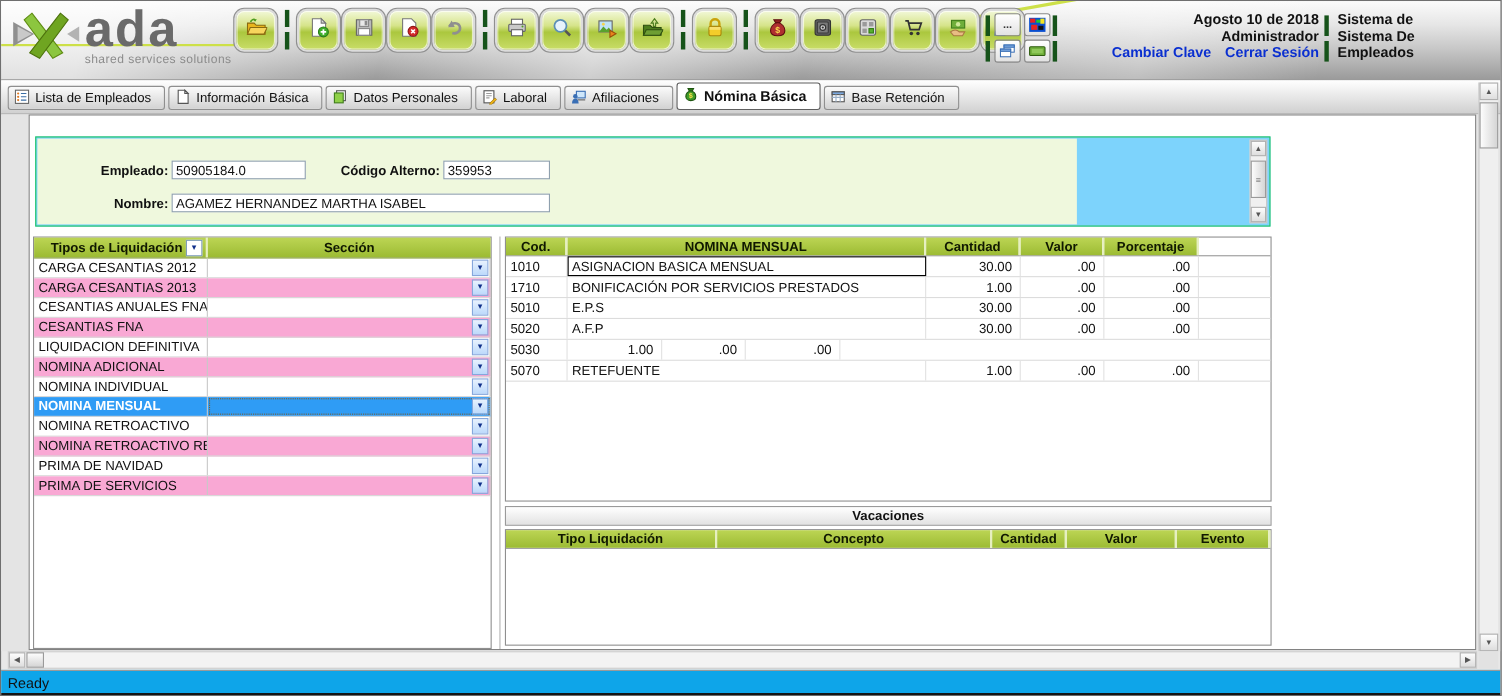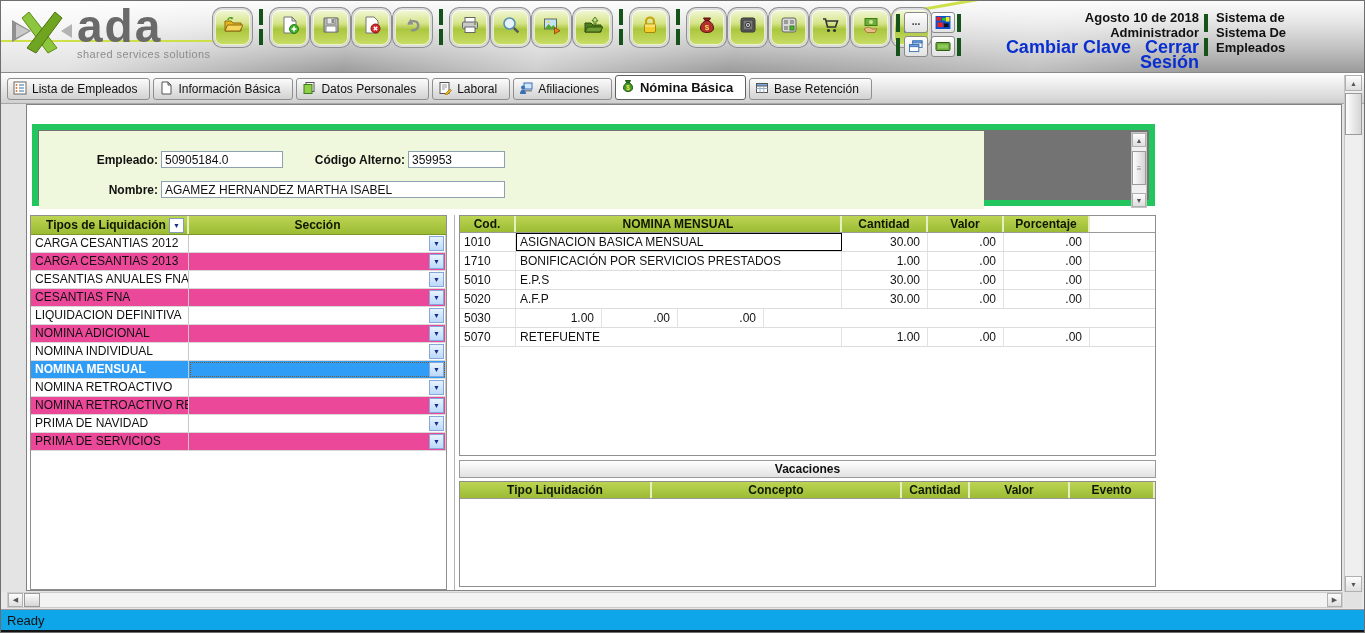--- a/index.html
+++ b/index.html
@@ -36,21 +36,21 @@
   .quick-grid{position:absolute;left:903px;top:11px;display:grid;grid-template-columns:24px 24px;grid-auto-rows:21px;gap:3px;}
   .qbtn{width:24px;height:21px;background:linear-gradient(#ffffff,#e2e2e2);border:1px solid #8a8a8a;border-radius:3px;
     display:flex;align-items:center;justify-content:center;cursor:pointer;}
   .qbtn svg{width:16px;height:13px;}
   .qsep-l{position:absolute;left:895px;top:13px;}
   .qsep-r{position:absolute;left:956px;top:13px;}
   .vsep{width:4px;height:42px;background:linear-gradient(180deg,#16531a 0 44%,rgba(0,0,0,0) 44% 56%,#16531a 56% 100%);}
 
   .session{position:absolute;left:960px;top:9px;width:238px;text-align:right;line-height:15px;}
   .session .date,.session .role{font-size:13px;font-weight:bold;color:#111;}
-  .session .links{font-size:18px;font-weight:bold;}
+  .session .links{font-size:13px;font-weight:bold;}
   .session .links span{color:#0a2fd0;cursor:pointer;margin-left:9px;}
   .sys-sep{position:absolute;left:1203px;top:13px;}
   .sysname{position:absolute;left:1215px;top:9px;font-size:13px;font-weight:bold;color:#111;line-height:15px;}
 
   
   .tabstrip{position:absolute;left:0;top:72px;width:100%;height:31px;
     background:linear-gradient(180deg,#ffffff,#d0d0d0);border-bottom:1px solid #a8a8a8;}
   .tabs{position:absolute;left:6px;bottom:3px;display:flex;align-items:flex-end;gap:3px;}
   .tab{height:22px;padding:0 12px 0 5px;display:flex;align-items:center;gap:5px;font-size:12px;color:#111;
     background:linear-gradient(180deg,#fbfbfb,#d2d2d2);border:1px solid #8f8f8f;border-radius:3px;cursor:pointer;white-space:nowrap;}
@@ -68,21 +68,21 @@
     background:linear-gradient(#ffb52e,#e8860a);display:flex;align-items:center;justify-content:center;
     color:#fff;font-size:13px;cursor:pointer;box-shadow:inset 0 0 0 1px #ffd98a;}
   .close-btn{position:absolute;left:1301px;top:76px;width:26px;height:23px;border:1px solid #8f4040;border-radius:3px;
     background:linear-gradient(#e04040,#a81414);display:flex;align-items:center;justify-content:center;
     color:#fff;font-size:13px;font-weight:bold;cursor:pointer;box-shadow:inset 0 0 0 1px #f0a0a0;}
 
   
   .content-bg{position:absolute;left:0;top:103px;width:100%;height:488px;background:#e4e4e4;}
   .cw{position:absolute;left:25px;top:103px;width:1316px;height:487px;background:#ffffff;border:1px solid #828282;}
 
-  .emp-frame{position:absolute;left:5px;top:19px;width:1123px;height:82px;border:6px solid #22c55e;background:#737373;}
+  .emp-frame{position:absolute;left:5px;top:19px;width:1123px;height:82px;border:1px solid #22c55e;background:#7dd3fc;}
   .emp-green{position:absolute;left:1px;top:1px;width:945px;height:78px;background:#eff8dd;}
   .fld-label{position:absolute;font-size:12px;font-weight:bold;color:#111;text-align:right;}
   .fld-input{position:absolute;height:17px;background:#fff;border:1px solid #8fa0ae;font-size:12px;color:#111;padding:0 3px;outline:none;}
 
   
   .sb-v{position:absolute;background:#f0f0f0;border:1px solid #c4c4c4;}
   .sb-btn{position:absolute;left:0;width:100%;background:linear-gradient(#fdfdfd,#dedede);border:1px solid #b0b0b0;
     color:#555;font-size:7px;line-height:7px;display:flex;align-items:center;justify-content:center;cursor:pointer;}
   .sb-thumb{position:absolute;left:0;width:100%;background:linear-gradient(90deg,#fdfdfd,#d5d5d5);border:1px solid #9a9a9a;cursor:pointer;
     display:flex;align-items:center;justify-content:center;color:#8a8a8a;font-size:8px;letter-spacing:0;}
@@ -91,21 +91,21 @@
   .liq-panel{position:absolute;left:3px;top:110px;width:417px;height:375px;border:1px solid #8f8f8f;background:#fff;}
   .liq-head{display:flex;height:19px;background:linear-gradient(#bcd554,#9cbb33);border-bottom:1px solid #7d962a;}
   .liq-head .hc{font-size:12px;font-weight:bold;color:#101800;display:flex;align-items:center;justify-content:center;}
   .liq-head .hc1{width:158px;border-right:2px solid #e6efc0;gap:3px;padding-left:12px;}
   .liq-head .hc2{flex:1;}
   .filter-btn{width:15px;height:15px;background:#fff;border:1px solid #7f9db9;display:flex;align-items:center;justify-content:center;
     font-size:7px;color:#10308a;cursor:pointer;}
   .liq-row{display:flex;height:18px;border-bottom:1px solid #d8d8d8;cursor:pointer;}
   .liq-row .lc{width:158px;font-size:12px;color:#111;padding:1px 0 0 4px;white-space:nowrap;overflow:hidden;border-right:1px solid #c8c8c8;}
   .liq-row .sc{flex:1;position:relative;border-right:1px solid #c8c8c8;}
-  .liq-row.alt{background:#ec4899;}
+  .liq-row.alt{background:#f9a8d4;}
   .liq-row .sc .dd-btn{position:absolute;right:1px;top:1px;width:15px;height:15px;
     background:linear-gradient(#e8f2fe,#bcd9fb);border:1px solid #86a7dc;display:flex;align-items:center;justify-content:center;
     font-size:7px;color:#10308a;cursor:pointer;}
   .liq-row.selected{background:#2f9cf5;}
   .liq-row.selected .lc{color:#fff;font-weight:bold;}
   .liq-row.selected .sc{outline:1px dotted #7a5c2e;outline-offset:-2px;}
 
   .panel-divider{position:absolute;left:427px;top:110px;width:1px;height:375px;background:#b4b4b4;}
 
   

